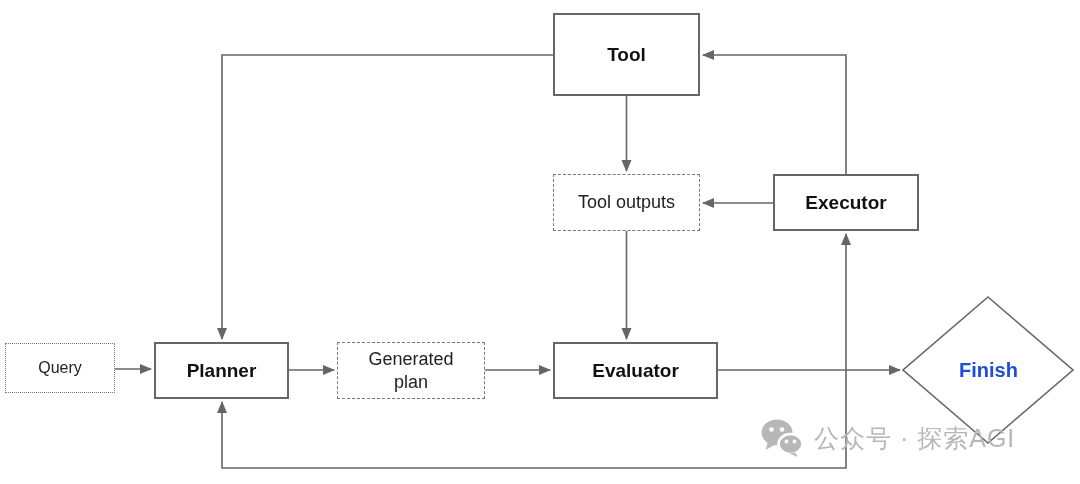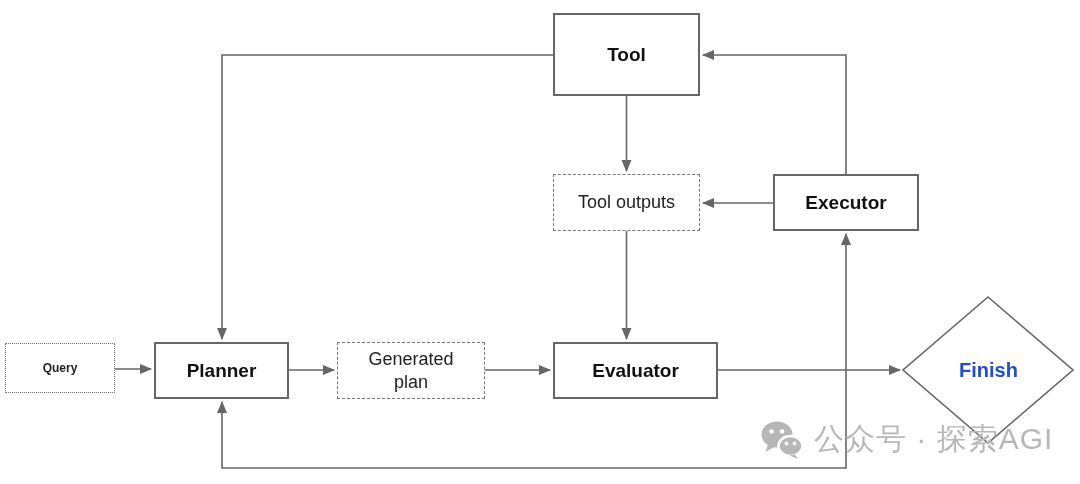--- a/index.html
+++ b/index.html
@@ -39,22 +39,22 @@
     font-size: 19px;
   }
   .node.dashed {
     border: 1.6px dashed #777777;
     font-weight: 400;
     font-size: 18px;
     color: #222222;
   }
   .node.dotted {
     border: 1.6px dotted #777777;
-    font-weight: 700;
-    font-size: 12px;
+    font-weight: 400;
+    font-size: 16px;
     color: #222222;
   }
   #node-tools          { left: 553px; top: 13px;  width: 147px; height: 83px; }
   #node-tool-outputs   { left: 553px; top: 174px; width: 147px; height: 57px; }
   #node-executor       { left: 773px; top: 174px; width: 146px; height: 57px; }
   #node-query          { left: 5px;   top: 343px; width: 110px; height: 50px; }
   #node-planner        { left: 154px; top: 342px; width: 135px; height: 57px; }
   #node-generated-plan { left: 337px; top: 342px; width: 148px; height: 57px; }
   #node-evaluator      { left: 553px; top: 342px; width: 165px; height: 57px; }
   #node-generated-plan span { display: inline-block; width: 100px; }
@@ -72,21 +72,21 @@
     background: transparent;
     pointer-events: none;
   }
   .watermark {
     position: absolute;
     left: 761px; top: 419px;
     display: flex;
     align-items: center;
     gap: 11px;
     color: #b7b7b7;
-    font-size: 30px;
+    font-size: 25px;
     letter-spacing: 1px;
     z-index: 3;
     white-space: nowrap;
   }
   .watermark .wechat-icon { flex: 0 0 auto; }
 </style>
 </head>
 <body>
 
 <div class="canvas">

